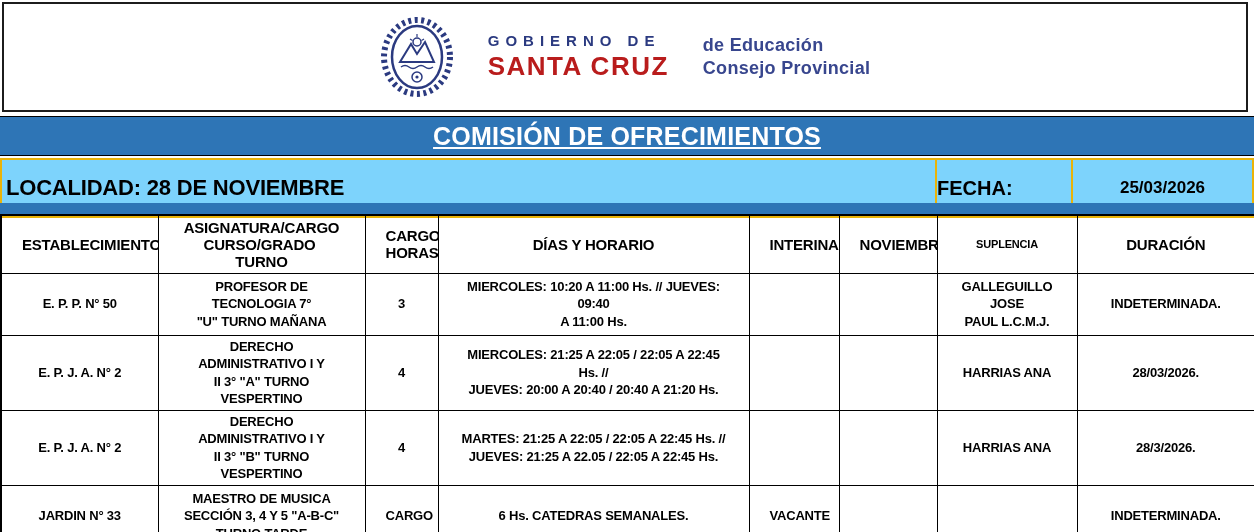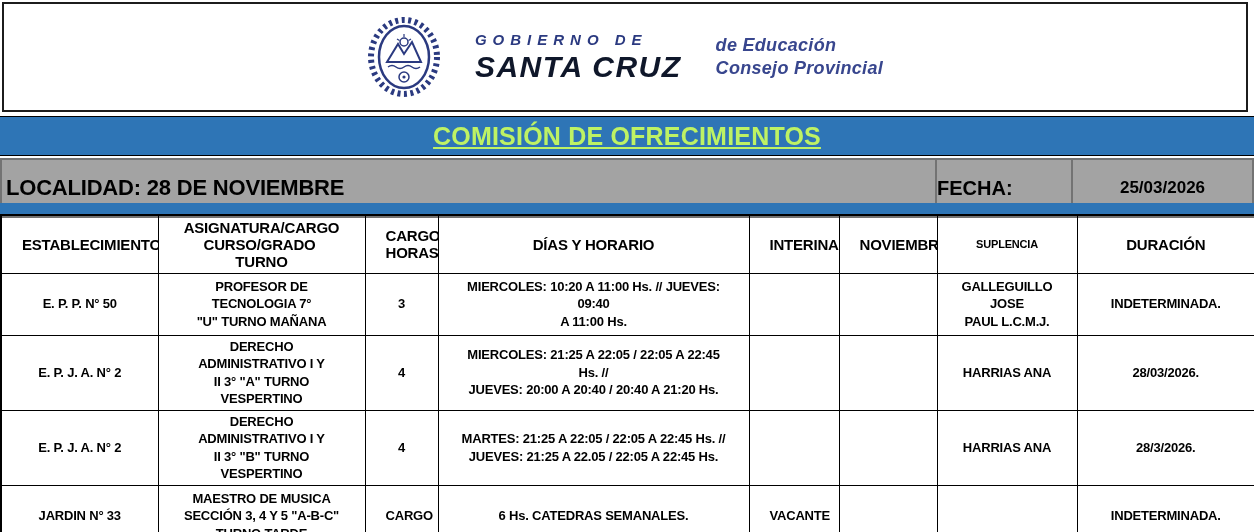--- a/index.html
+++ b/index.html
@@ -4,42 +4,42 @@
 <style>
   * { margin:0; padding:0; box-sizing:border-box; }
   html,body { background:#ffffff; }
   body { width:1254px; height:532px; font-family:"Liberation Sans", sans-serif; color:#000; }
   .page { position:relative; width:1254px; height:532px; background:#fff; overflow:hidden; }
 
   
   .header-box {
     position:absolute; left:2px; top:2px; width:1246px; height:110px;
     border:2px solid #1c1c1c; background:#fff;
-    display:flex; align-items:center; justify-content:center; gap:34px;font-style:italic;
+    display:flex; align-items:center; justify-content:center; gap:34px;
   }
   .crest { flex:0 0 auto; }
   .gob-text { color:#2b3a80; }
   .gob-line1 { font-size:15px; font-weight:600; letter-spacing:6px; color:#2b3a80; }
-  .gob-line2 { font-size:30px; font-weight:800; letter-spacing:1.5px; color:#0f172a; margin-top:2px; }
+  .gob-line2 { font-size:26px; font-weight:800; letter-spacing:1.5px; color:#b91c1c; margin-top:2px; }
   .consejo-text { color:#38468e; font-size:18px; font-weight:600; line-height:1.3; letter-spacing:0.3px; }
 
   
   .banner {
     position:absolute; left:0; top:116px; width:1254px; height:40px;
     background:#2e75b6; border-top:1px solid #000; border-bottom:1px solid #000;
     display:flex; align-items:center; justify-content:center;
   }
   .banner-title {
-    font-size:25px; font-weight:bold; color:#bef264; text-decoration:underline;
+    font-size:25px; font-weight:bold; color:#ffffff; text-decoration:underline;
     letter-spacing:0.2px;
   }
 
   
   .info-bar { position:absolute; left:0; top:158px; width:1254px; height:43px; display:flex; }
-  .info-cell { border:2px solid #737373; background:#a3a3a3; display:flex; align-items:center; height:60px; }
+  .info-cell { border:2px solid #eab308; background:#7dd3fc; display:flex; align-items:center; height:60px; }
   .cell-localidad { width:937px; font-size:22px; font-weight:bold; padding-left:4px; letter-spacing:-0.2px; }
   .cell-fecha-label { width:138px; margin-left:-2px; font-size:20px; font-weight:bold; }
   .cell-fecha-value { flex:1; margin-left:-2px; font-size:17px; font-weight:bold; justify-content:center; }
 
   
   .blue-strip { position:absolute; left:0; top:203px; width:1254px; height:11px; background:#2e75b6; }
 
   
   table.offers {
     position:absolute; left:0; top:214px; width:1254px;

